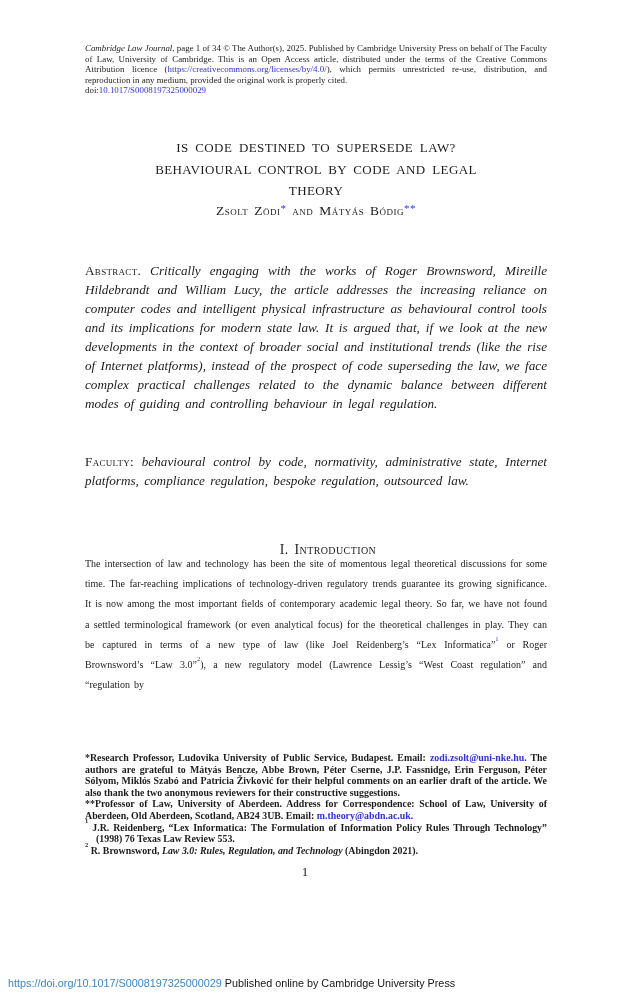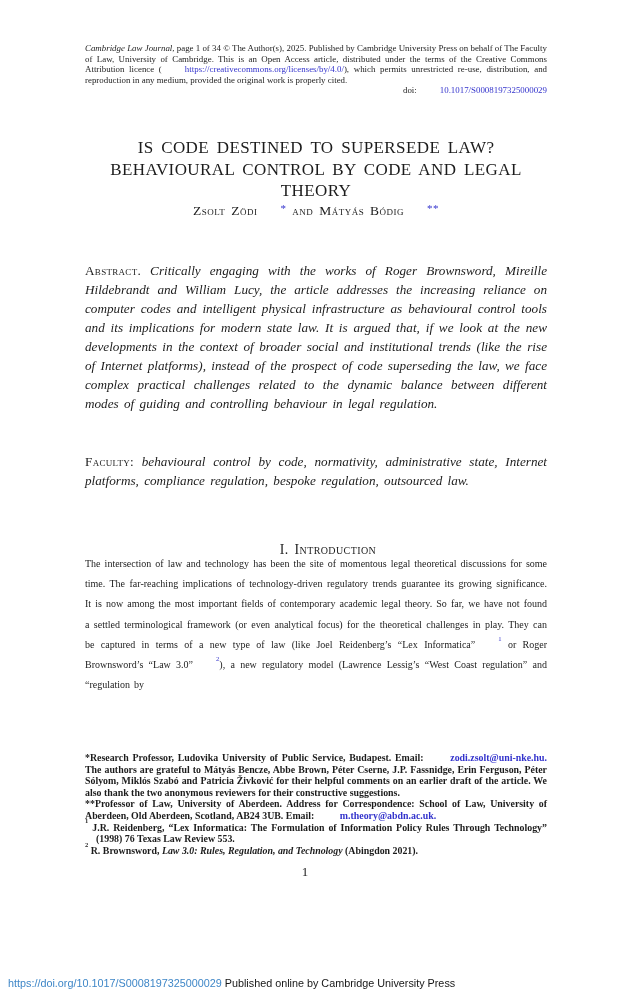--- a/index.html
+++ b/index.html
@@ -9,32 +9,32 @@
   }
   html,body{margin:0;padding:0;background:#ffffff;}
   .page{
     position:relative;
     width:631px;height:1000px;
     background:#ffffff;
     font-family:"Liberation Serif", serif;
     color:var(--ink);
     overflow:hidden;
   }
-  a.link{color:var(--link);text-decoration:none;cursor:pointer;margin-left:23px;}
+  a.link{color:var(--link);text-decoration:none;cursor:pointer;}
   
   .header-notice{
     position:absolute;left:85px;top:43px;width:462px;
     font-size:8.9px;line-height:10.6px;text-align:justify;
   }
   .header-notice .journal{font-style:italic;}
-  .doi-line{display:block;text-align:right;}
+  .doi-line{display:block;text-align:left;}
   
   .paper-title{
     position:absolute;left:85px;top:137px;width:462px;
-    text-align:center;font-size:17px;line-height:21.5px;
+    text-align:center;font-size:13px;line-height:21.5px;
     word-spacing:3px;letter-spacing:0.4px;font-weight:400;margin:0;
   }
   
   .authors{
     position:absolute;left:85px;top:203px;width:462px;
     text-align:center;font-variant:small-caps;
     font-size:13.5px;letter-spacing:0.5px;word-spacing:2px;
   }
   .authors .note{font-variant:normal;font-size:11px;position:relative;top:-3px;}
   

